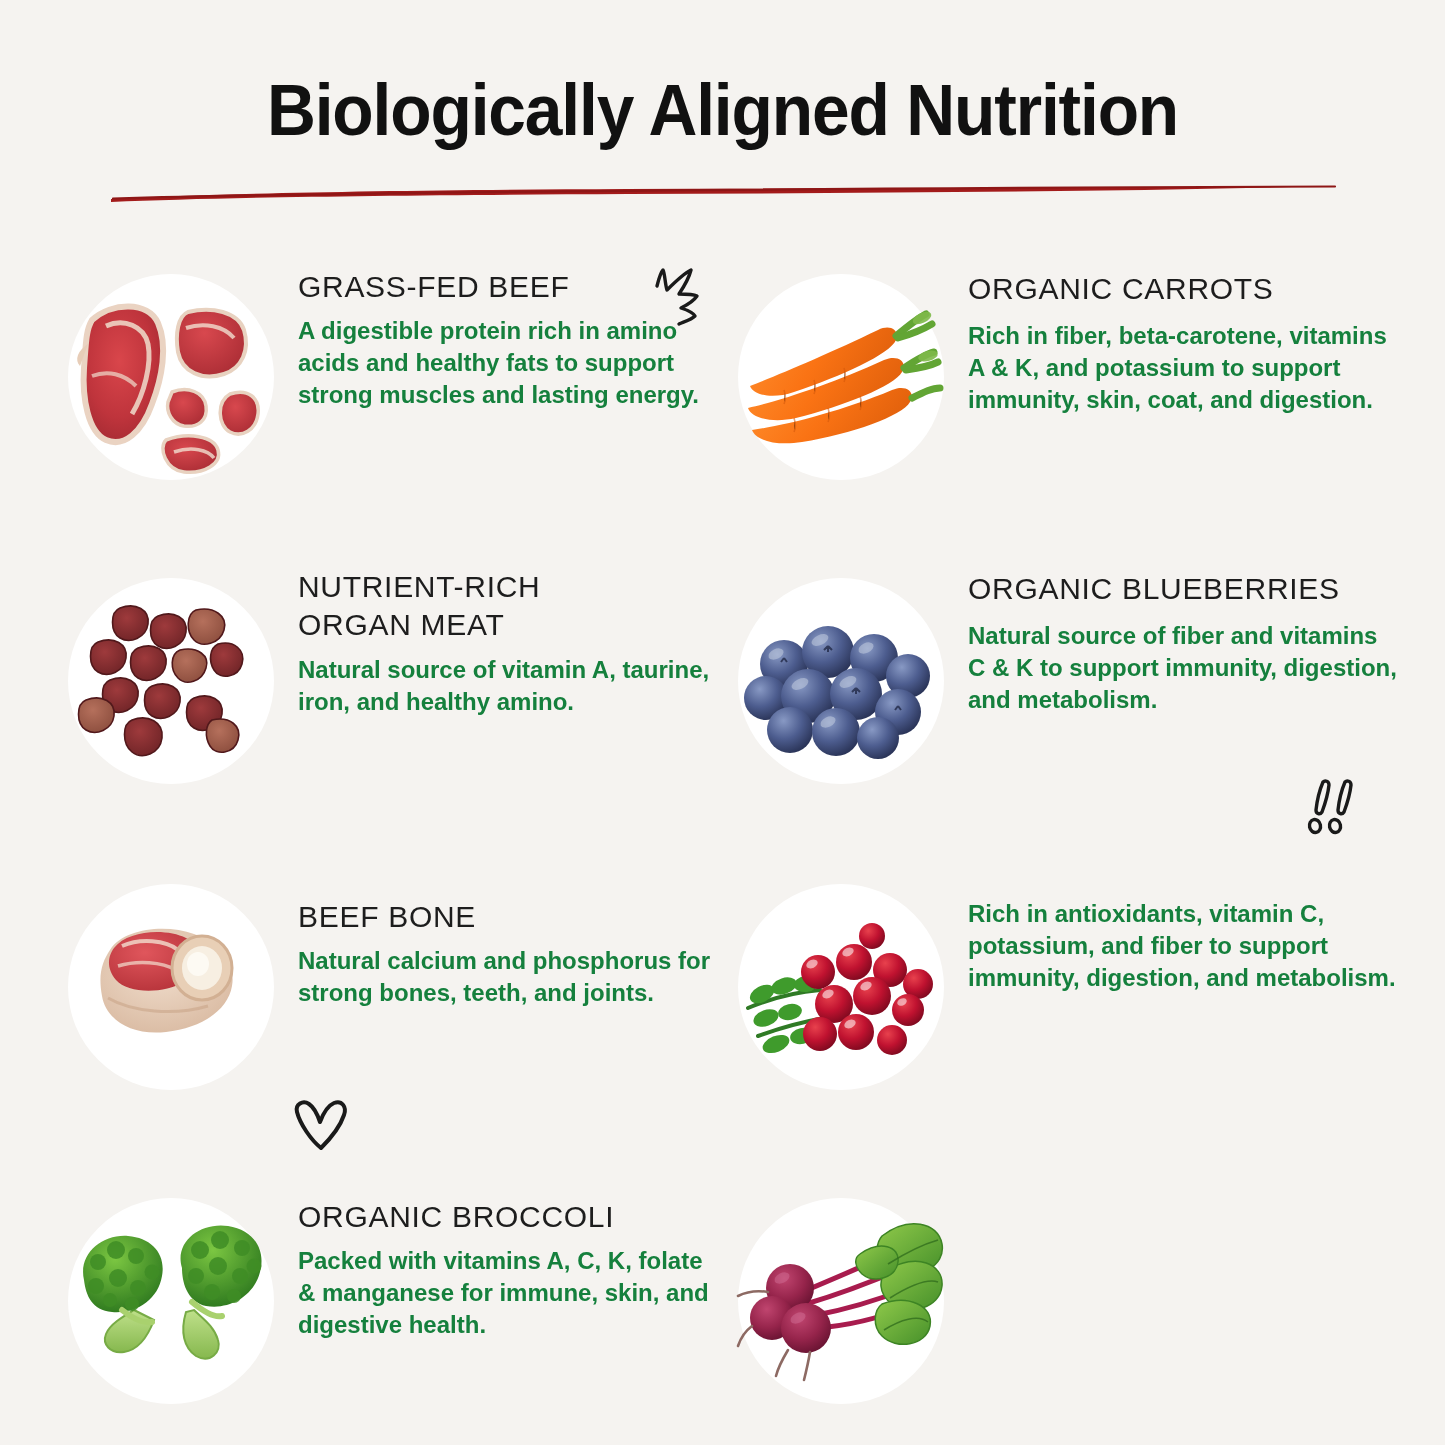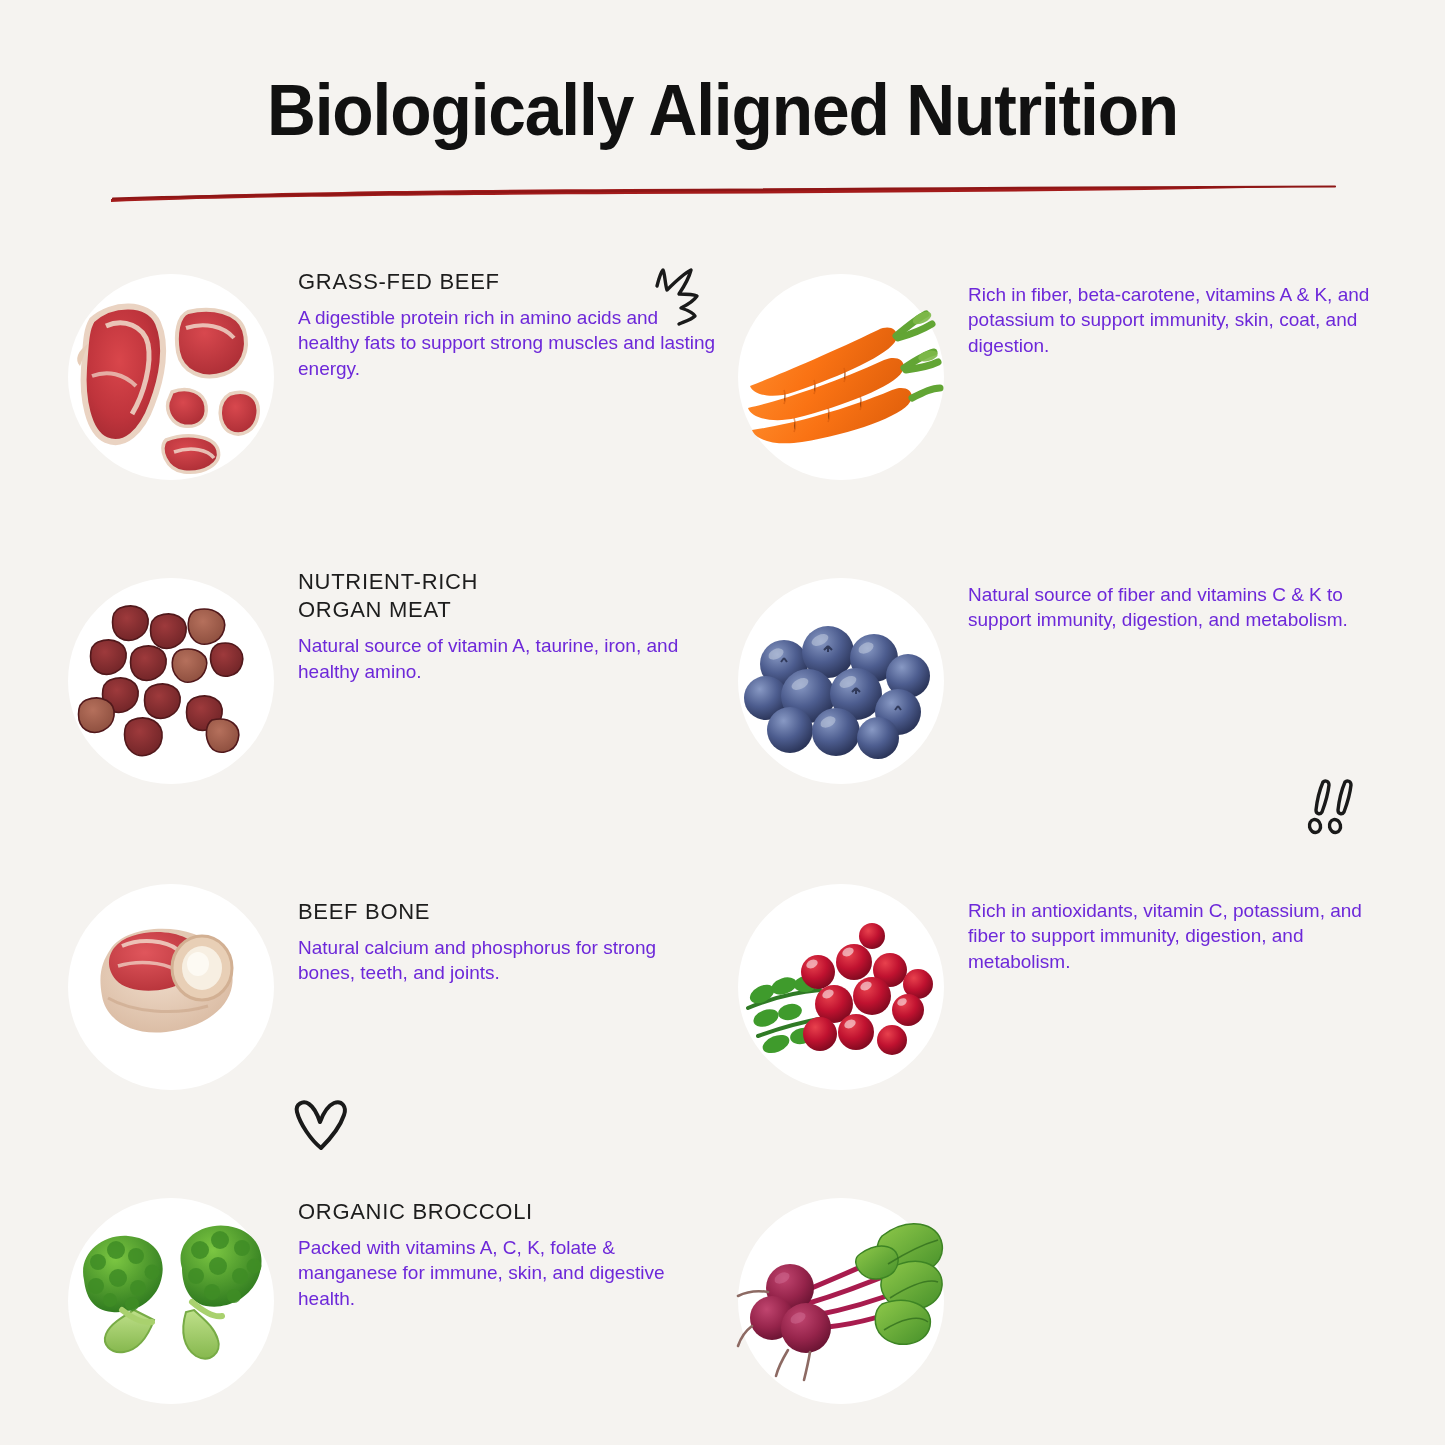--- a/index.html
+++ b/index.html
@@ -55,33 +55,33 @@
     position:absolute;left:50%;top:50%;
     transform:translate(-50%,-50%);
     width:206px;height:206px;
     border-radius:50%;
     background:#ffffff;
   }
   .art{position:absolute;left:0;top:0;width:218px;height:218px;}
 
   .copy{flex:1 1 auto;padding-top:6px;}
   .ing-name{
-    font-size:22px;
+    font-size:30px;
     letter-spacing:0.7px;
     color:#1d1d1d;
     line-height:1.28;
     font-weight:400;
     margin-bottom:9px;
     white-space:pre-line;
   }
   .ing-desc{
-    font-size:19px;
+    font-size:24px;
     line-height:1.33;
-    color:#6d28d9;
-    font-weight:400;
+    color:#15803d;
+    font-weight:700;
     max-width:420px;
   }
   .col-right .ing-desc{max-width:430px;margin-top:12px;}
 
   
   .item.r1 .thumb{margin-top:6px;}
   .item.r2 .thumb{margin-top:6px;}
   .item.r3 .thumb{margin-top:2px;}
   .item.r4 .thumb{margin-top:8px;}
   .item.r2 .copy{padding-top:2px;}
@@ -305,20 +305,21 @@
                 <path d="M180,130 C192,124 200,120 208,120"></path>
               </g>
               <g fill="#7fba4a" opacity="0.9">
                 <ellipse cx="190" cy="50" rx="10" ry="5" transform="rotate(-25 190 50)"></ellipse>
                 <ellipse cx="196" cy="88" rx="10" ry="5" transform="rotate(-15 196 88)"></ellipse>
               </g>
             </g>
           </svg>
         </div>
         <div class="copy">
+          <div class="ing-name">ORGANIC CARROTS</div>
           <div class="ing-desc">Rich in fiber, beta-carotene, vitamins A &amp; K, and potassium to support immunity, skin, coat, and digestion.</div>
         </div>
       </div>
 
       <div class="item r2">
         <div class="thumb">
           <div class="disc"></div>
           <svg class="art" viewBox="0 0 218 218">
             <defs>
               <radialGradient id="bb" cx="36%" cy="30%" r="72%">
@@ -350,20 +351,21 @@
               <g fill="none" stroke="#1d2440" stroke-width="2" opacity="0.75">
                 <path d="M96,74 l4,4 M96,74 l-4,4 M96,74 l0,6"></path>
                 <path d="M124,116 l4,4 M124,116 l-4,4 M124,116 l0,6"></path>
                 <path d="M52,86 l3,4 M52,86 l-3,4"></path>
                 <path d="M166,134 l3,4 M166,134 l-3,4"></path>
               </g>
             </g>
           </svg>
         </div>
         <div class="copy">
+          <div class="ing-name">ORGANIC BLUEBERRIES</div>
           <div class="ing-desc">Natural source of fiber and vitamins C &amp; K to support immunity, digestion, and metabolism.</div>
         </div>
       </div>
 
       <div class="item r3">
         <div class="thumb">
           <div class="disc"></div>
           <svg class="art" viewBox="0 0 218 218">
             <defs>
               <radialGradient id="cb" cx="36%" cy="30%" r="72%">

